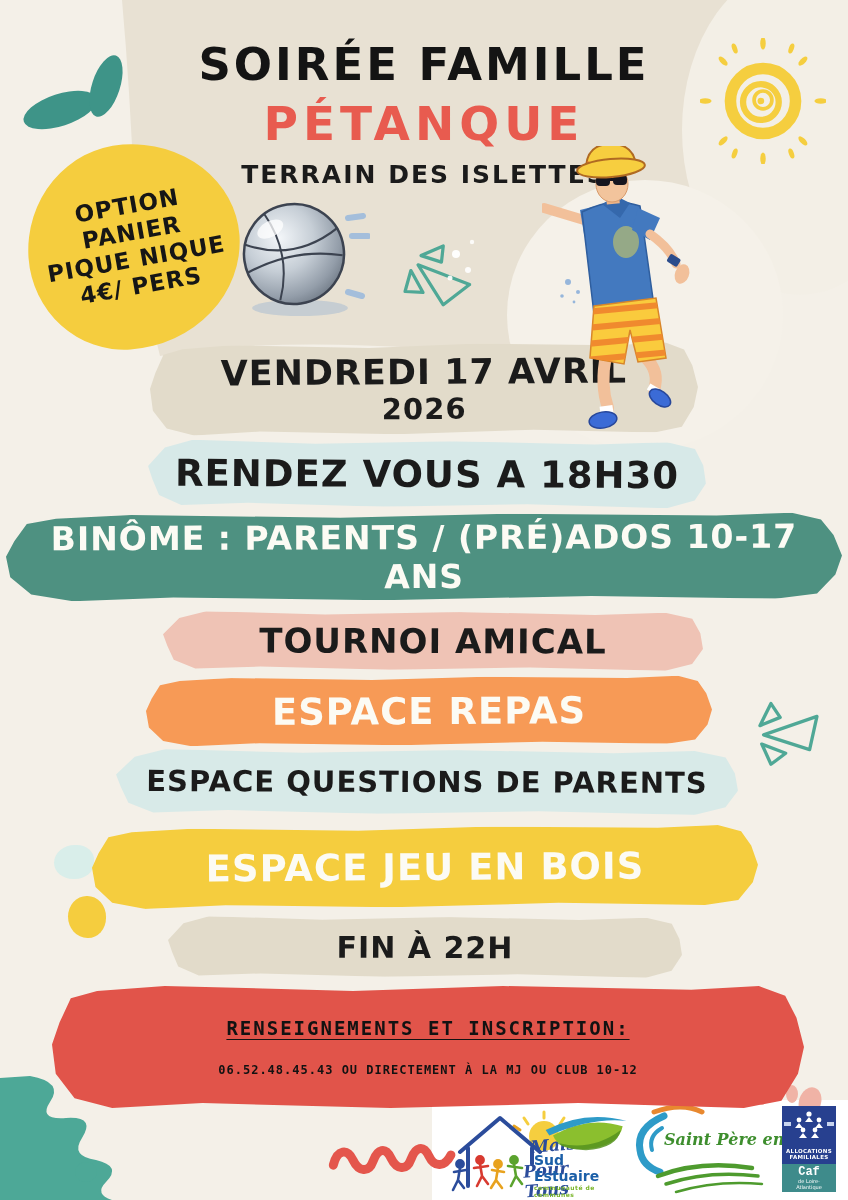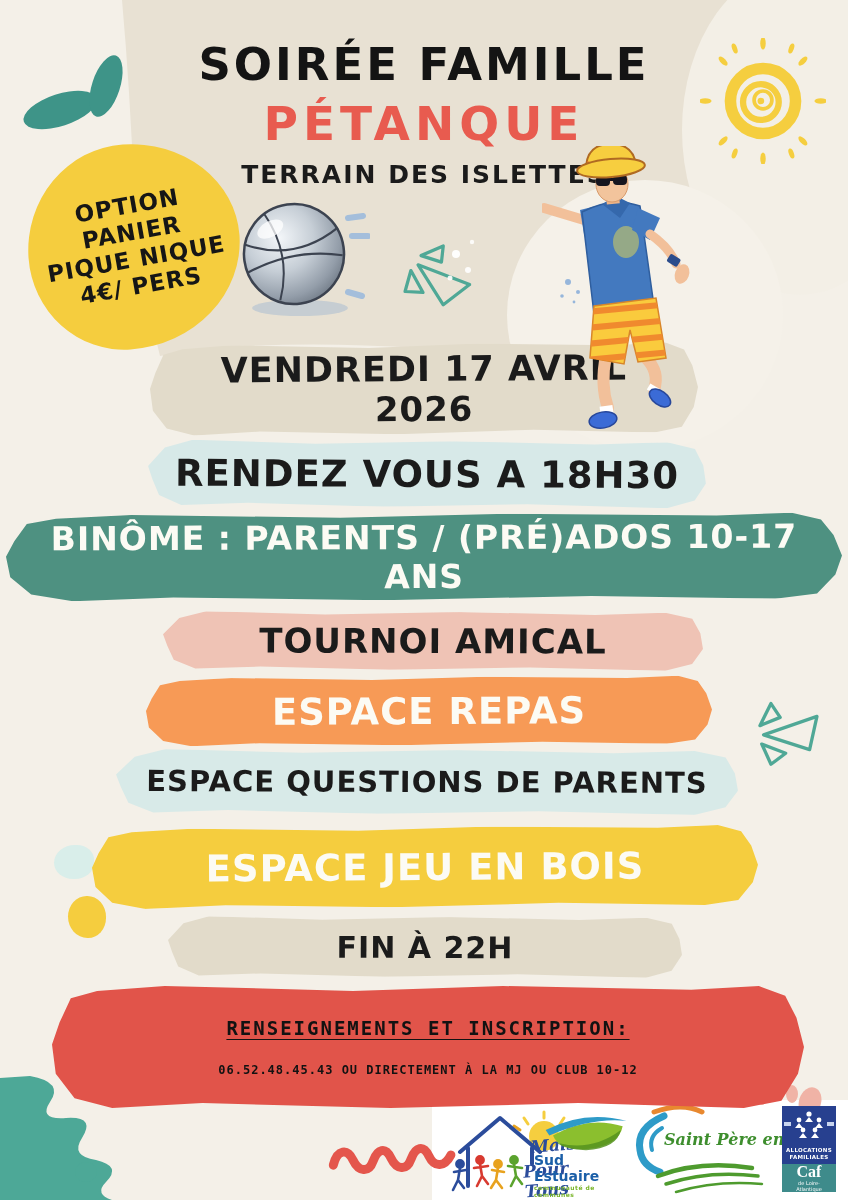--- a/index.html
+++ b/index.html
@@ -33,21 +33,21 @@
   .partners-bg{left:432px;top:1100px;width:416px;height:100px;background:#FFFFFF;z-index:3;}
   .logo{position:absolute;z-index:6;}
   .mpt-text{position:absolute;color:#2B4C9B;font-family:"DejaVu Serif",serif;font-style:italic;font-weight:bold;transform:rotate(-5deg);}
   .sud-name{color:#1B5FA8;font-weight:bold;font-size:14px;letter-spacing:0px;}
   .sud-tag{color:#7AB52A;font-size:6px;font-weight:bold;letter-spacing:.5px;}
   .spr-name{color:#3E8E2E;font-family:"DejaVu Serif",serif;font-style:italic;font-weight:bold;font-size:16px;white-space:nowrap;}
   .caf{left:782px;top:1106px;width:54px;height:86px;z-index:6;display:flex;flex-direction:column;}
   .caf .blue{background:#27408F;height:58px;position:relative;display:flex;flex-direction:column;justify-content:flex-end;align-items:center;}
   .caf .blue .org{color:#fff;font-size:5.5px;font-weight:bold;line-height:1.2;text-align:center;letter-spacing:.3px;}
   .caf .teal{background:#3E8B8B;flex:1;display:flex;flex-direction:column;align-items:center;justify-content:center;}
-  .caf .teal .nm{color:#fff;font-family:Liberation Serif, serif;font-weight:bold;font-size:16px;line-height:1;}
+  .caf .teal .nm{color:#fff;font-family:Liberation Mono, monospace;font-weight:bold;font-size:12px;line-height:1;}
   .caf .teal .rg{color:#fff;font-size:5px;line-height:1.25;text-align:center;}
   .dot{position:absolute;z-index:4;}
 </style>
 </head>
 <body>
 
 <div class="poster">
 
   <svg class="abs" style="left:0;top:0;z-index:1;" width="848" height="1200" viewBox="0 0 848 1200">
     <path d="M 122 0 L 728 0 Q 714 90 716 170 Q 718 260 730 354 Q 560 338 420 348 Q 260 338 160 356 Q 138 270 134 190 Q 130 90 122 0 Z" fill="#E8E1D3"></path>
@@ -184,21 +184,21 @@
     <g clip-path="url(#shortsClip)" stroke="#F08A2E" stroke-width="6">
       <line x1="44" y1="166" x2="130" y2="158"></line>
       <line x1="44" y1="182" x2="130" y2="174"></line>
       <line x1="44" y1="198" x2="130" y2="190"></line>
       <line x1="44" y1="214" x2="130" y2="206"></line>
     </g>
   </svg>
 
   <div class="banner brush-a" style="left:150px;top:344px;width:548px;height:90px;background:#E2DBCA;transform:rotate(-0.4deg);">
     <div class="hand txt-black" style="font-size:35px;">VENDREDI 17 AVRIL</div>
-    <div class="hand txt-black" style="font-size:34px;">2026</div>
+    <div class="hand txt-black" style="font-size:29px;">2026</div>
   </div>
 
   <div class="banner brush-b" style="left:148px;top:441px;width:558px;height:66px;background:#D7E9E8;transform:rotate(0.3deg);">
     <div class="hand txt-black" style="font-size:37px;">RENDEZ VOUS A 18H30</div>
   </div>
 
   <div class="banner brush-a" style="left:6px;top:514px;width:836px;height:86px;background:#4E9181;transform:rotate(-0.2deg);">
     <div class="hand txt-white" style="font-size:33px;">BINÔME : PARENTS / (PRÉ)ADOS 10-17 ANS</div>
   </div>
 

